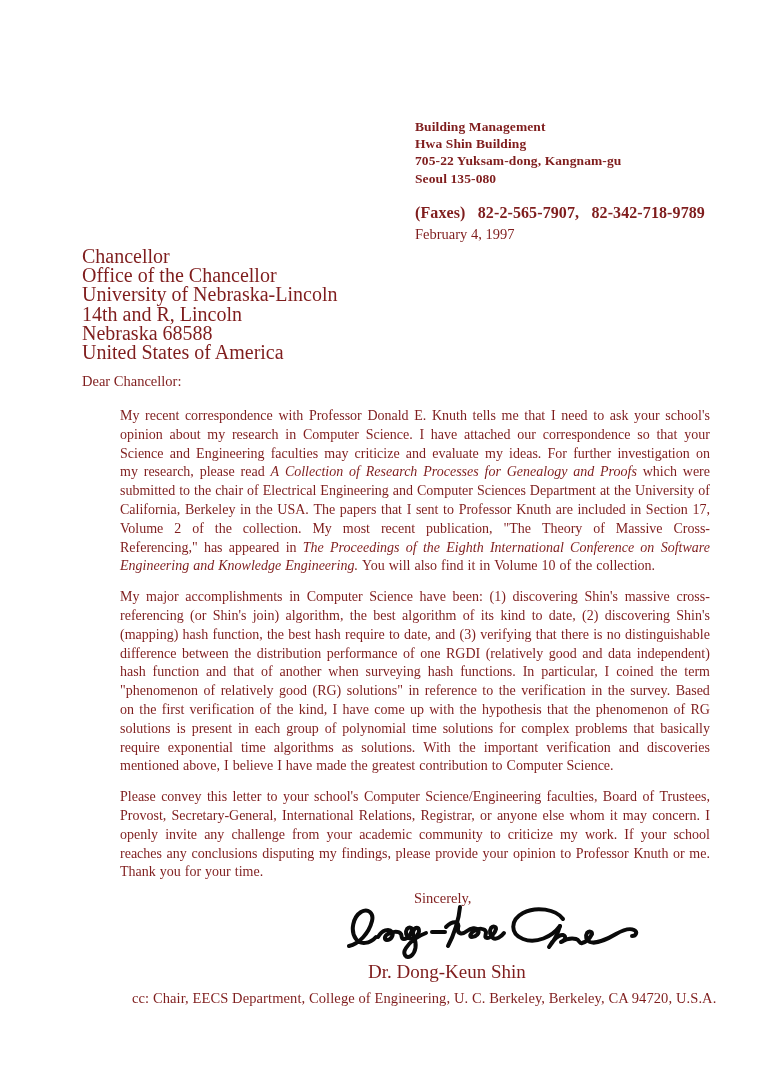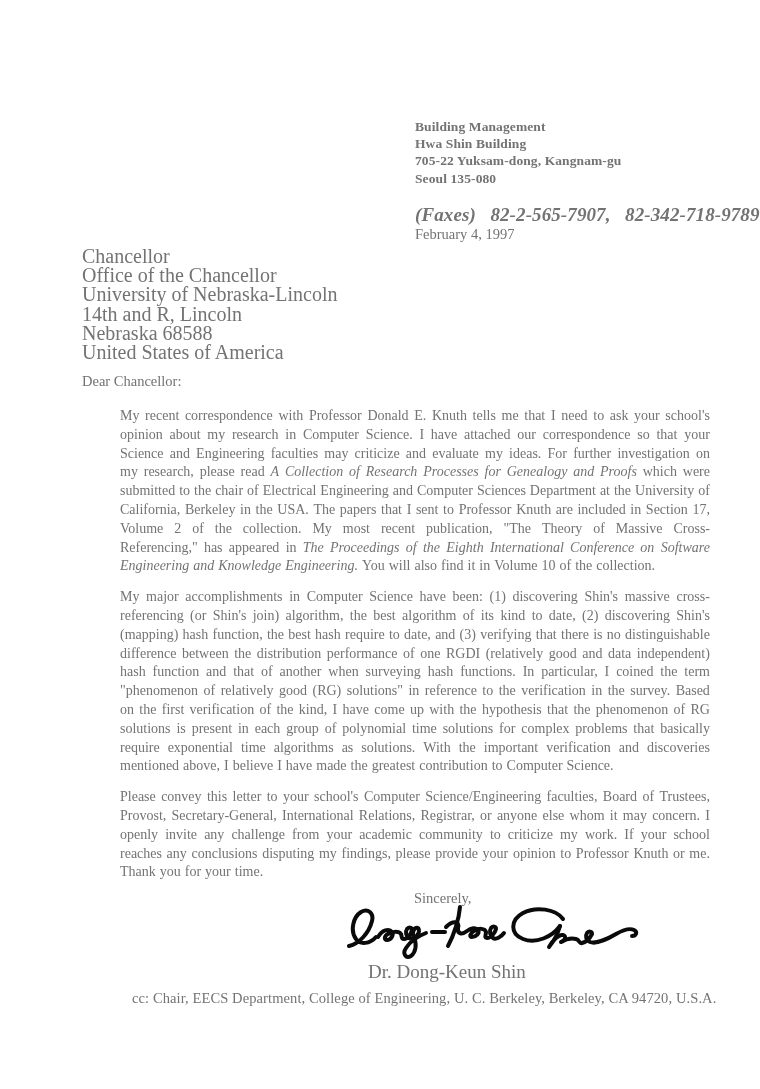--- a/index.html
+++ b/index.html
@@ -1,33 +1,33 @@
 <!DOCTYPE html>
 <html><head>
 <meta charset="utf-8">
 <style>
   html, body { margin: 0; padding: 0; background: #ffffff; }
   .page {
     position: relative;
     width: 760px;
     height: 1089px;
     background: #ffffff;
-    color: #737373;
+    color: #7f1d1d;
     font-family: "Liberation Serif", "DejaVu Serif", serif;
     overflow: hidden;
   }
   
   .sender {
     position: absolute; left: 415px; top: 118px;
     font-size: 13.5px; font-weight: bold; line-height: 17.2px;
     letter-spacing: 0.1px;
   }
   .fax {
     position: absolute; left: 415px; top: 204px;
-    font-size: 19px; font-weight: bold; font-style: italic;
+    font-size: 16px; font-weight: bold; 
     white-space: pre; letter-spacing: 0.1px;
   }
   .date {
     position: absolute; left: 415px; top: 226px;
     font-size: 14.5px;
   }
   
   .recipient {
     position: absolute; left: 82px; top: 247px;
     font-size: 20px; line-height: 19.2px;

